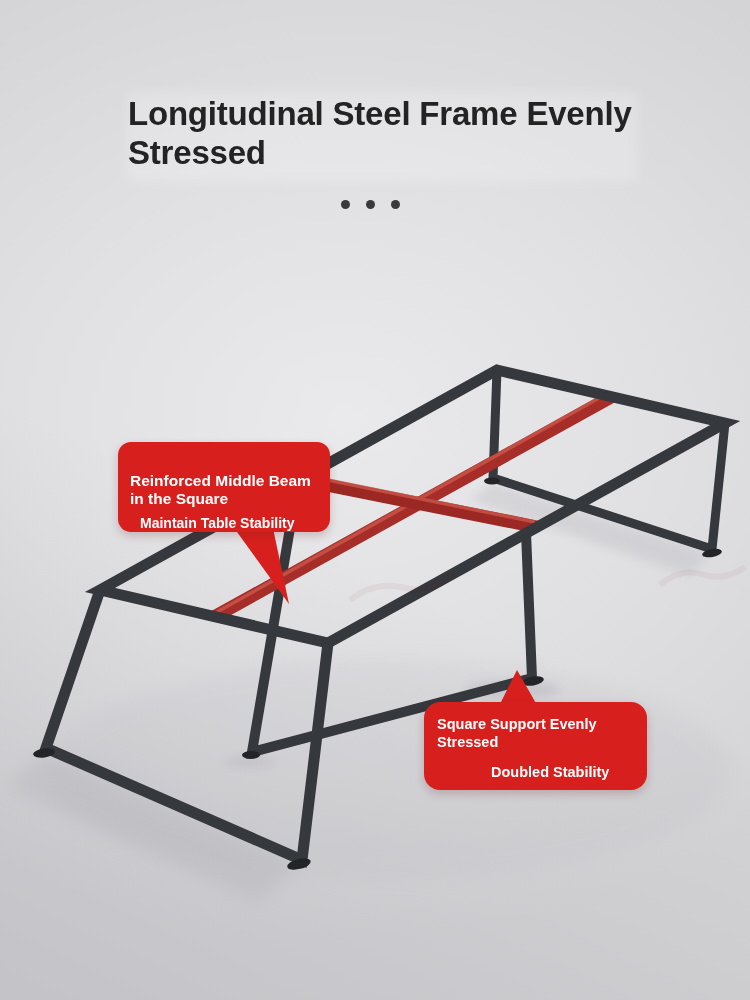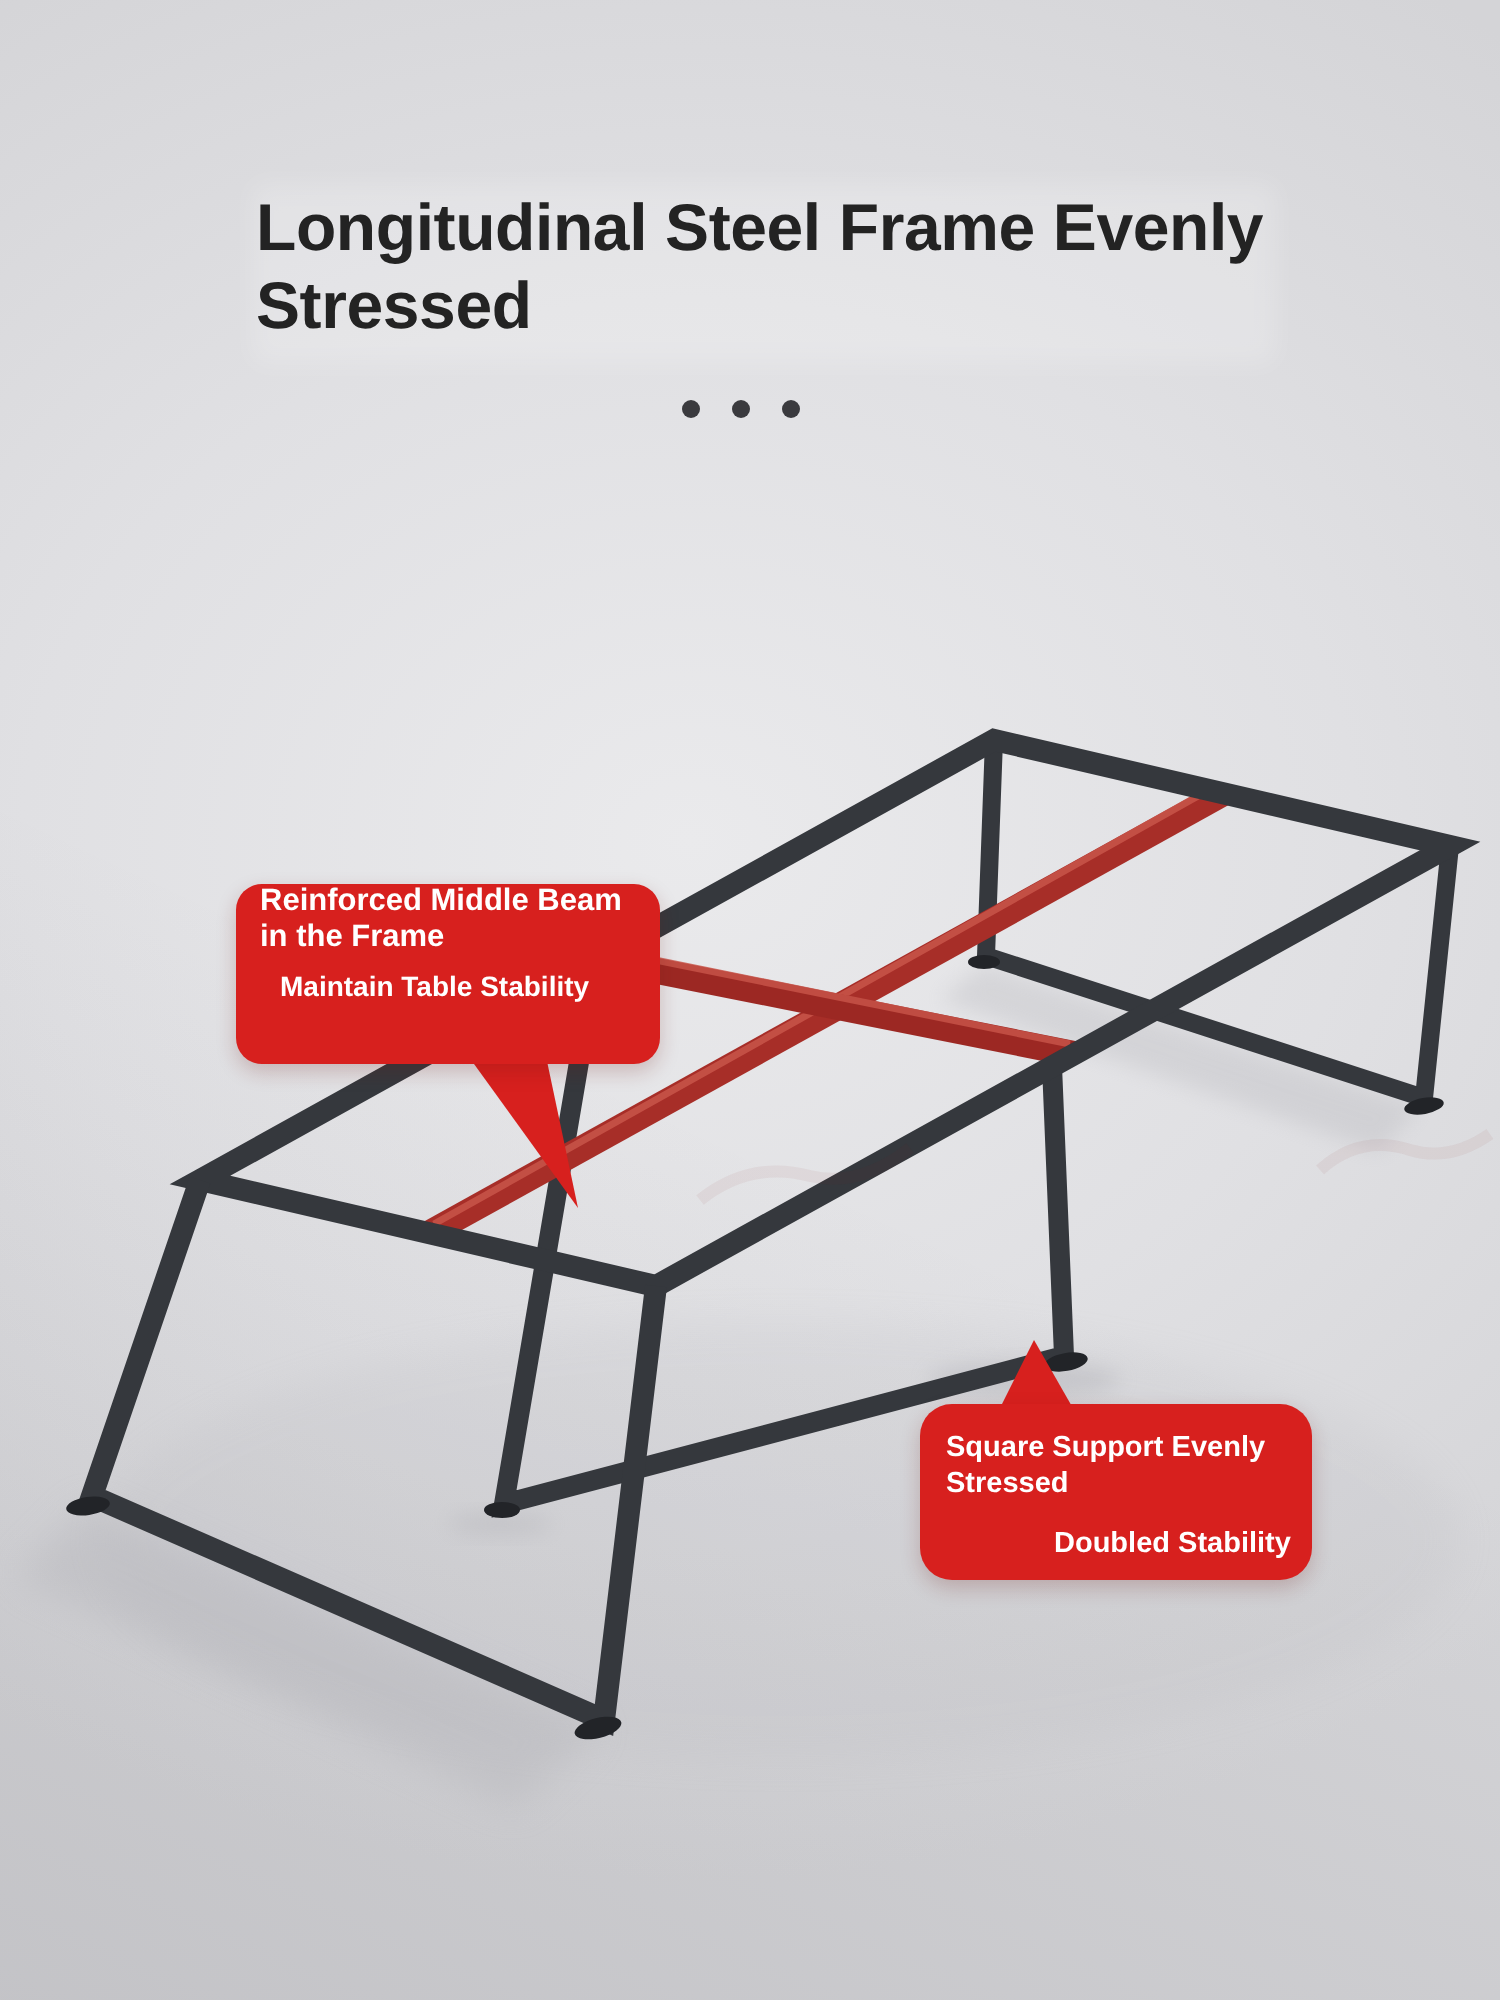--- a/index.html
+++ b/index.html
@@ -21,23 +21,23 @@
     border-radius:19px;color:#fff;
     background:linear-gradient(90deg,#c91d1a 0%,#de2420 35%,#d7201e 100%);
     padding:3px 40px 0 14px;font-size:14px;line-height:16px;font-weight:400;
     box-shadow:0 3px 8px rgba(100,25,20,0.18);
   }
   .scene{position:absolute;left:0;top:0;}
   .callout{position:absolute;box-sizing:border-box;color:#fff;background:#d7201e;
     box-shadow:0 4px 10px rgba(110,25,20,0.22);}
   .callout .b{font-weight:bold;}
   .co-left{left:118px;top:442px;width:212px;height:90px;border-radius:13px;
-    padding:0 8px 0 12px;font-size:15.5px;line-height:18px;}
+    padding:30px 8px 0 12px;font-size:15.5px;line-height:18px;}
   .co-left .note{font-size:14px;margin:6px 0 0 10px;font-weight:bold;}
-  .co-right{left:460px;top:702px;width:196px;height:88px;border-radius:16px;
+  .co-right{left:424px;top:702px;width:223px;height:88px;border-radius:16px;
     padding:13px 10px 0 13px;font-size:14.5px;line-height:18px;}
   .co-right .note{font-size:14.5px;margin:12px 0 0 54px;font-weight:bold;}
 </style>
 </head>
 <body>
 
 <div class="stage">
 
   <div class="title-glow"></div>
 
@@ -103,21 +103,21 @@
     </g>
 
     <g fill="#d7201e">
       <polygon points="224,514 270,514 289,604"></polygon>
       <polygon points="496,712 541,712 517,670"></polygon>
     </g>
   </svg>
 
   <div class="callout co-left">
     <div class="b">Reinforced Middle Beam</div>
-    <div class="b">in the Frame</div>
+    <div class="b">in the Square</div>
     <div class="note">Maintain Table Stability</div>
   </div>
 
   <div class="callout co-right">
     <div class="b">Square Support Evenly</div>
     <div class="b">Stressed</div>
     <div class="note">Doubled Stability</div>
   </div>
 
 </div>

